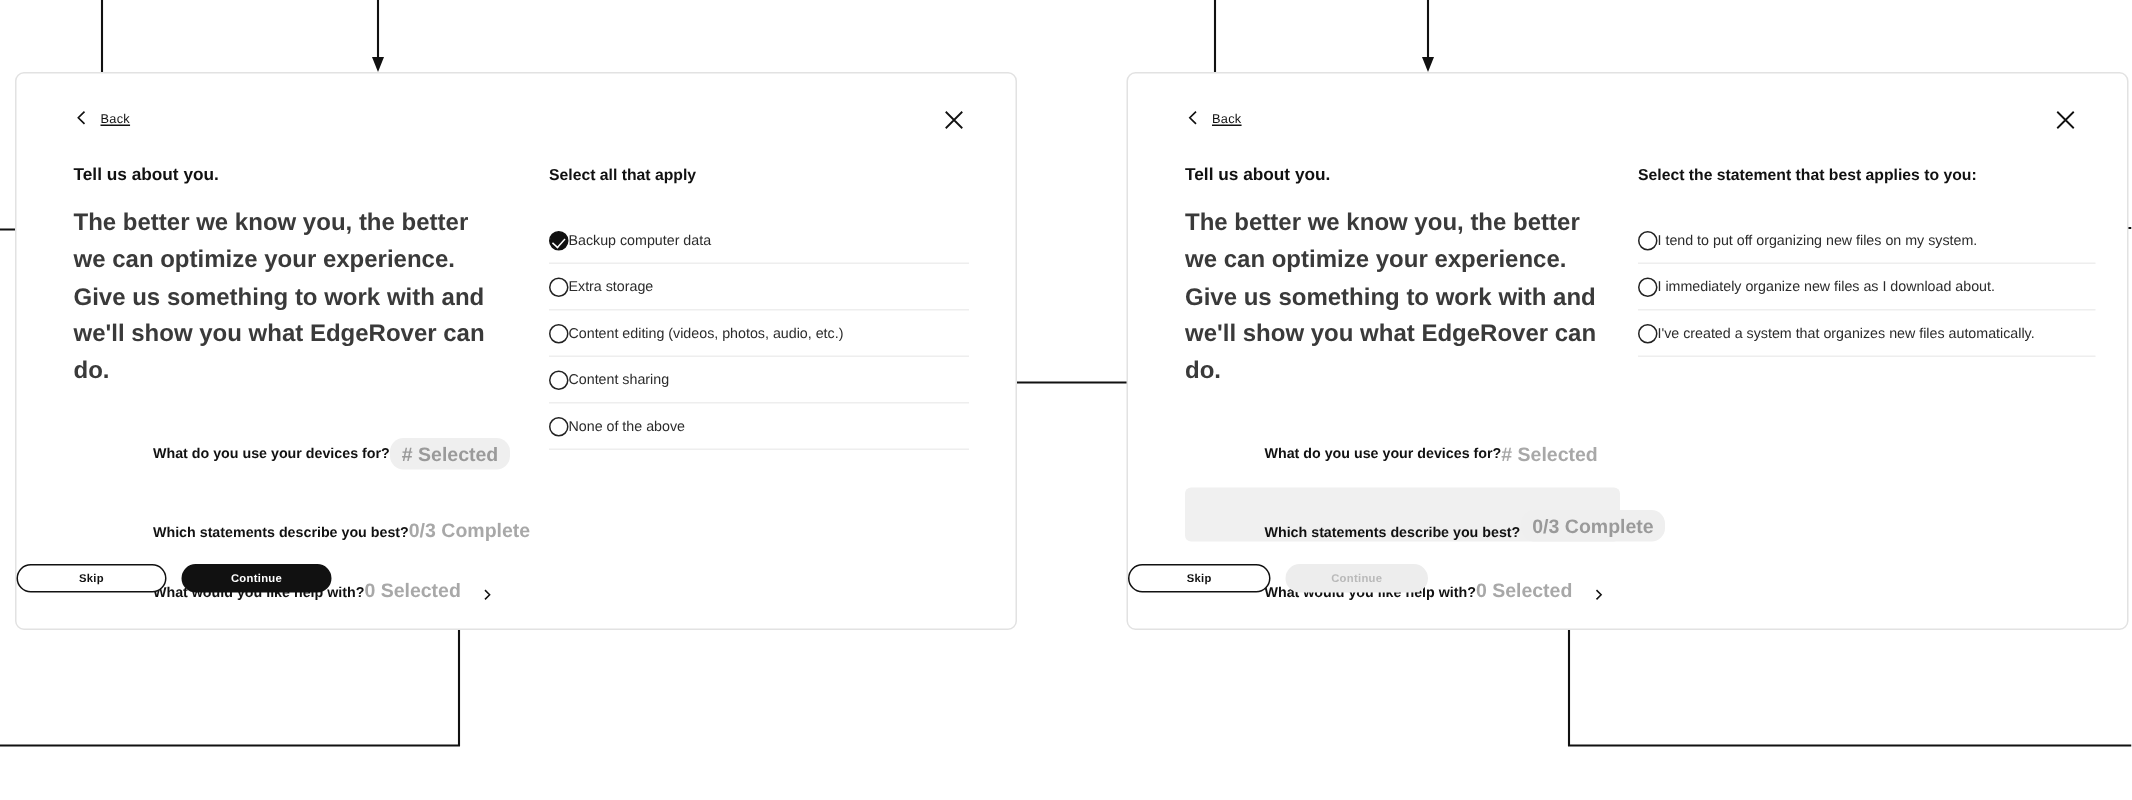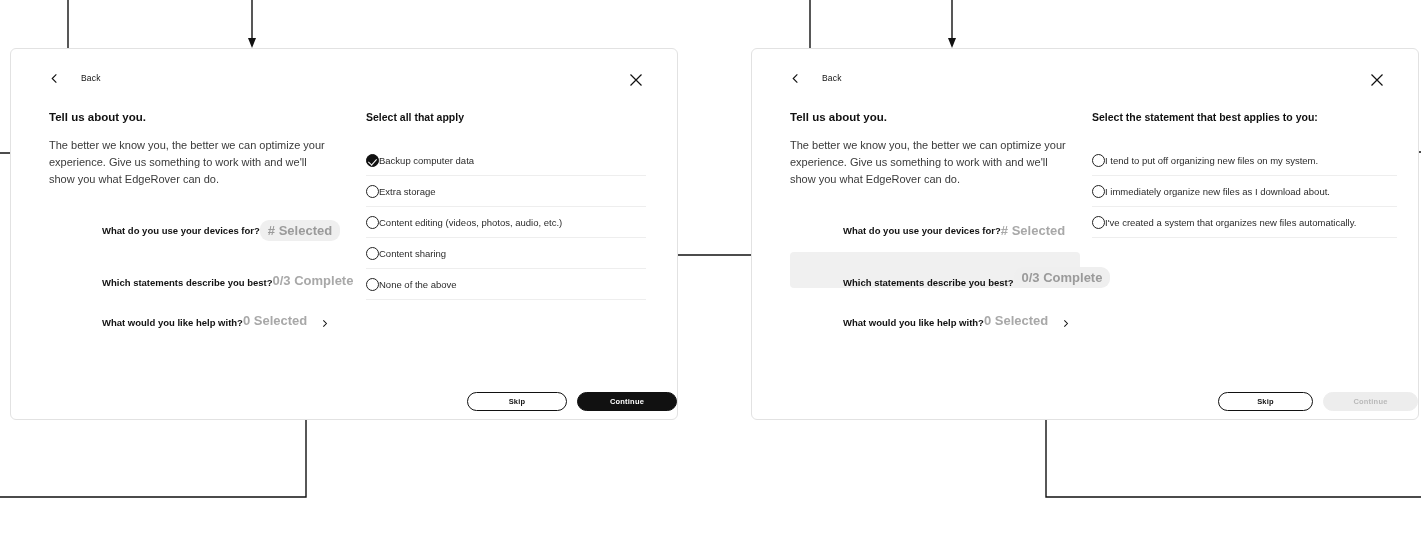--- a/index.html
+++ b/index.html
@@ -28,22 +28,23 @@
     border-radius: 6px;
     box-sizing: border-box;
   }
   #screen-1 { left: 10px; top: 48px; width: 668px; height: 372px; }
   #screen-2 { left: 751px; top: 48px; width: 668px; height: 372px; }
 
   .back-row {
     position: absolute;
     left: 38px; top: 24px;
     display: flex;
-    align-items: flex-start;
-    gap: 21px;
+    align-items: flex-end;
+    gap: 7px;
+    text-decoration: underline;
   }
   .back-chevron {
     width: 11px; height: 11px;
     display: block;
   }
   .back-label {
     font-size: 8.5px;
     letter-spacing: .2px;
     color: #111;
   }
@@ -59,25 +60,26 @@
     left: 38px; top: 62px;
     width: 290px;
   }
   .heading {
     font-size: 11.5px;
     font-weight: bold;
     color: #111;
     margin: 0 0 14px 0;
   }
   .subtext {
-    font-size: 11px;
+    font-size: 16px;
     line-height: 1.55;
     color: #3a3a3a;
     margin: 0 0 24px 0;
     width: 276px;
+    font-weight: bold;
   }
 
   .accordion { width: 290px; }
   .acc-row {
     position: relative;
     display: flex;
     align-items: center;
     height: 36px;
     padding: 0 10px 0 14px;
     border-radius: 4px;
@@ -152,24 +154,24 @@
     position: absolute;
     left: 3.2px; top: 2.2px;
     width: 4px; height: 7px;
     border: solid #fff;
     border-width: 0 1.6px 1.6px 0;
     transform: rotate(42deg);
   }
 
   .footer {
     position: absolute;
-    bottom: 8px;
+    bottom: 24px;
     left: 0; right: 0;
     display: flex;
-    justify-content: flex-end;
+    justify-content: flex-start;
     gap: 10px;
   }
   .btn {
     width: 100px;
     height: 19px;
     border-radius: 10px;
     font-size: 7.5px;
     font-weight: bold;
     letter-spacing: .2px;
     display: flex;

